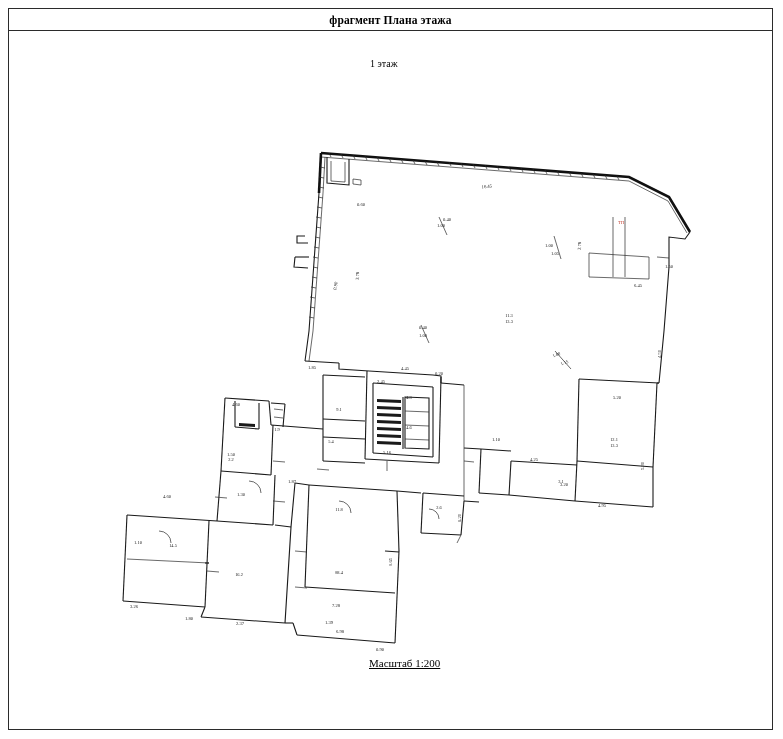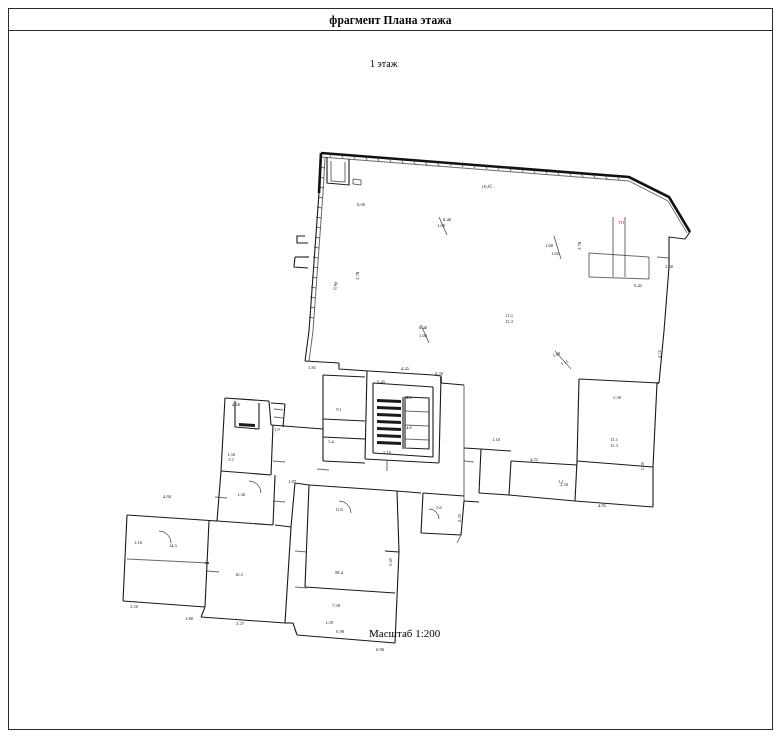--- a/index.html
+++ b/index.html
@@ -52,22 +52,23 @@
   #floor-label {
     position: absolute;
     left: 370px;
     top: 58px;
     font-size: 10px;
     text-align: right;
   }
   #scale-label {
     position: absolute;
     left: 369px;
-    top: 627px;
+    top: 657px;
     font-size: 11px;
+    text-decoration: underline;
   }
   #plan-svg {
     position: absolute;
     left: 9px;
     top: 31px;
     width: 763px;
     height: 620px;
   }
   .plan-wall {
     fill: none;

